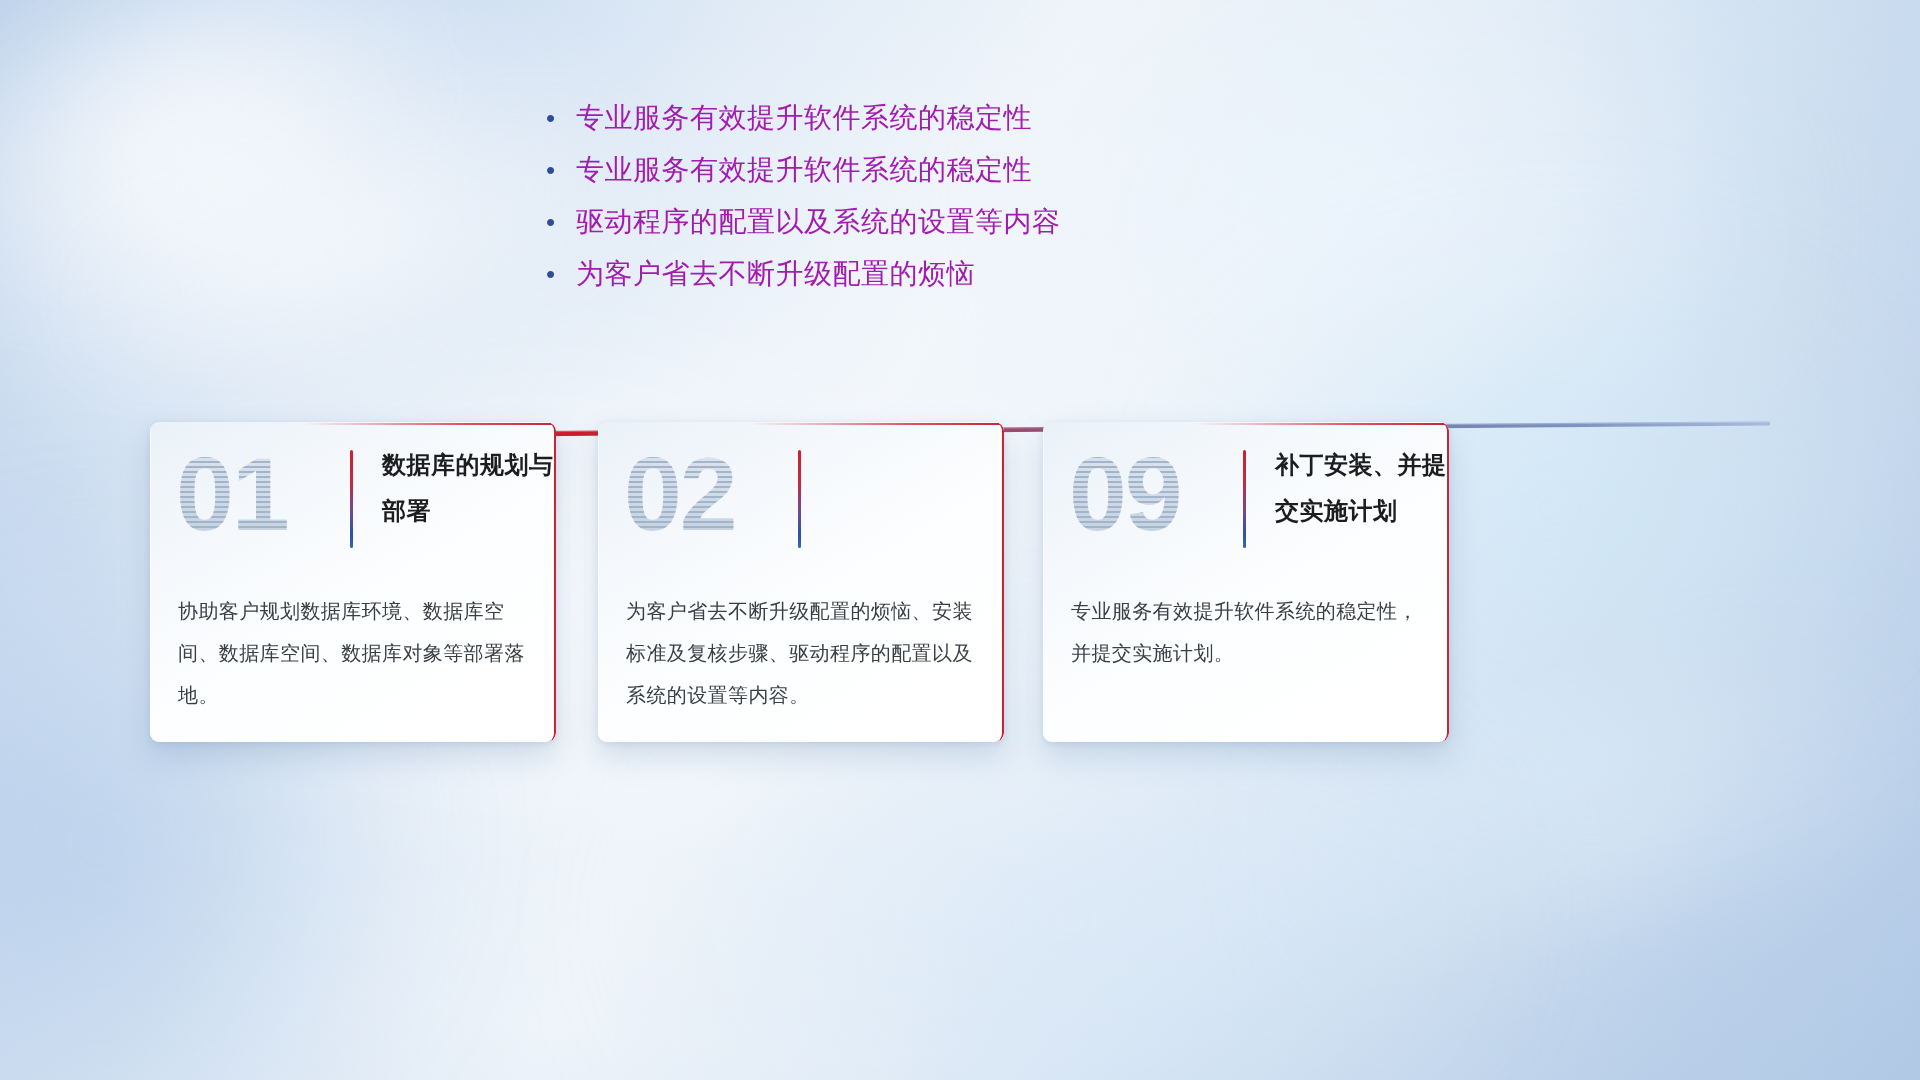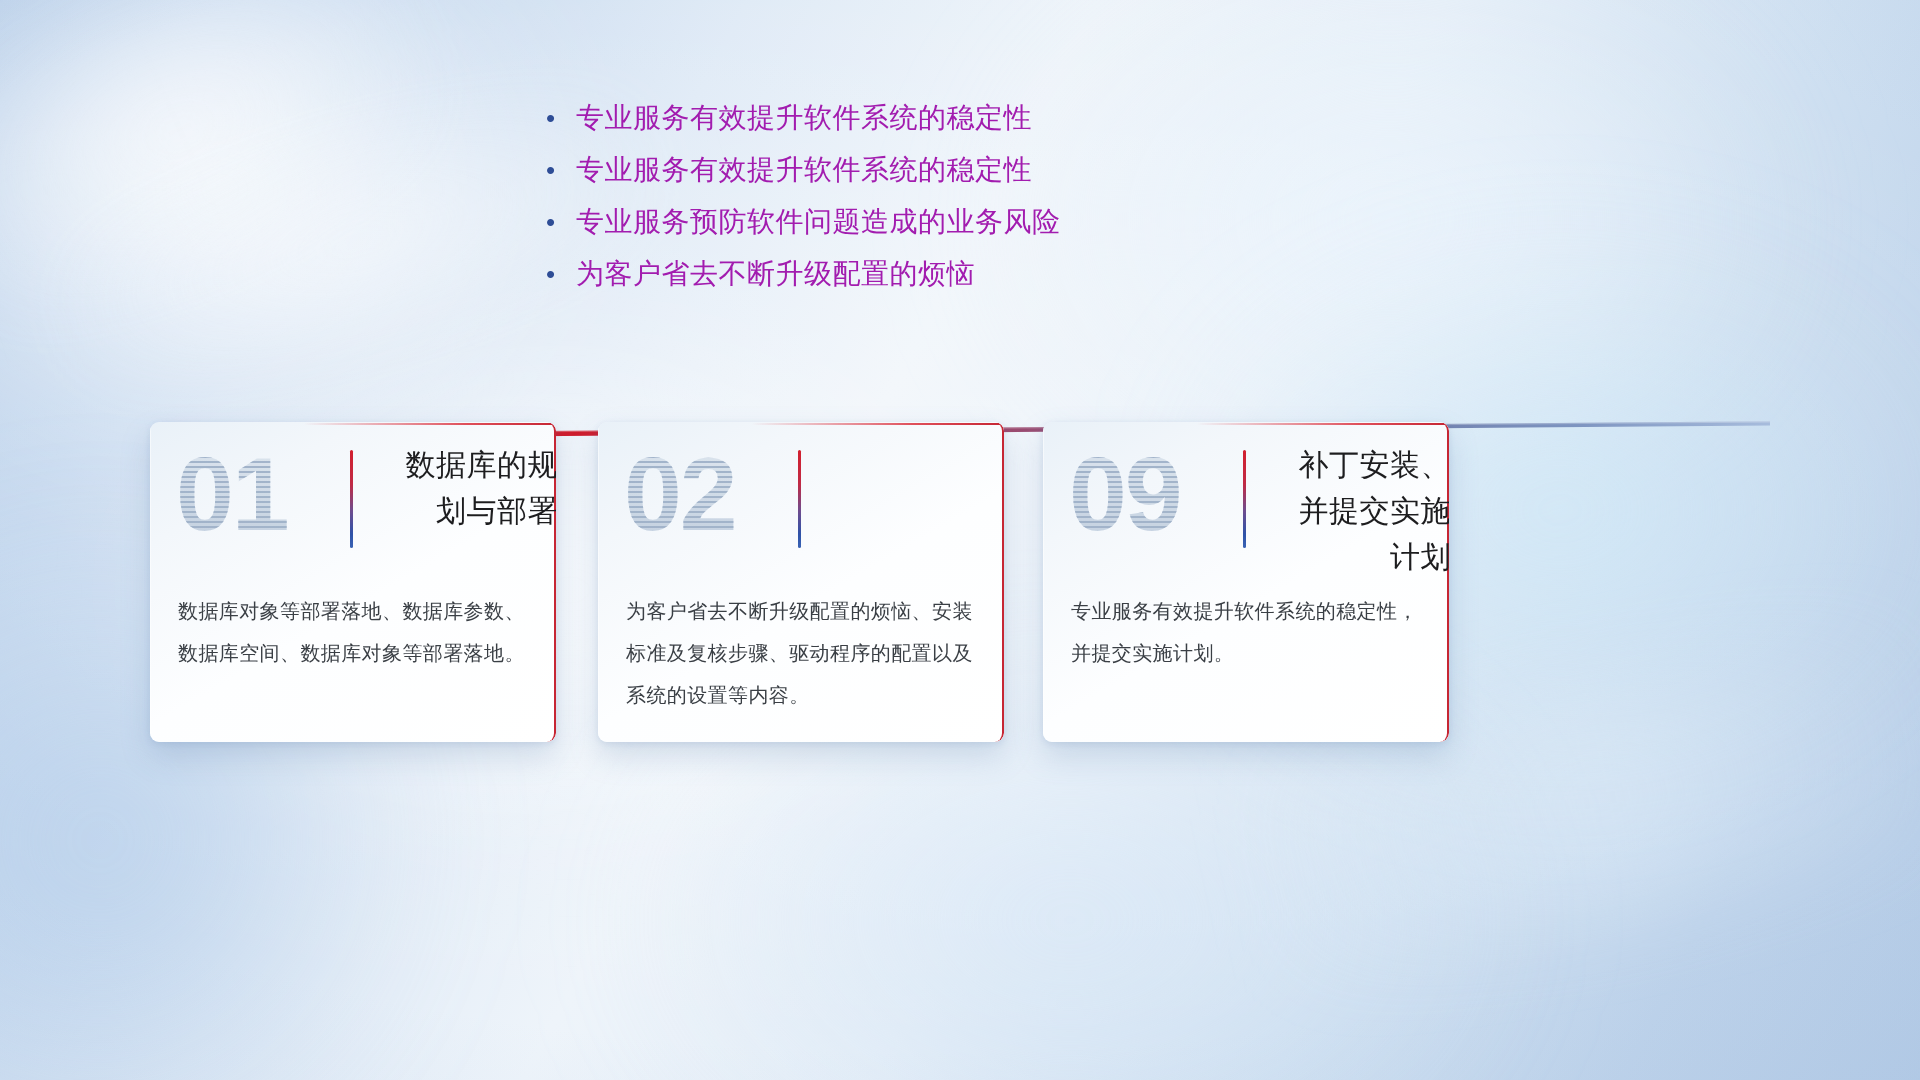--- a/index.html
+++ b/index.html
@@ -92,23 +92,22 @@
       linear-gradient(180deg, rgba(180,196,214,.35), rgba(150,172,198,.8));
     opacity:.72;
     text-align:left;
   }
   .card-div{
     position:absolute;left:200px;top:14px;width:3px;height:98px;border-radius:2px;
     background:linear-gradient(180deg,#d21f2e 0%,#c02a45 35%,#6e4c8e 62%,#2e52a8 86%,#3a63b4 100%);
   }
   .card-title{
     position:absolute;left:232px;top:6px;width:176px;
-    font-size:30px;line-height:46px;font-weight:400;color:#1d1d1f;
+    font-size:24px;line-height:46px;font-weight:700;color:#1d1d1f;
     letter-spacing:.5px;
-    text-align:right;
   }
   .card-body{
     position:absolute;left:28px;top:168px;width:348px;
     font-size:20px;line-height:42px;color:#3a3f45;letter-spacing:.4px;
   }
 </style>
 </head>
 <body>
 
 <div id="bg">
@@ -129,21 +128,21 @@
   <div class="bullet-row">
     <span class="bullet-dot">•</span>
     <span class="bullet-text">专业服务有效提升软件系统的稳定性</span>
   </div>
   <div class="bullet-row">
     <span class="bullet-dot">•</span>
     <span class="bullet-text">专业服务有效提升软件系统的稳定性</span>
   </div>
   <div class="bullet-row">
     <span class="bullet-dot">•</span>
-    <span class="bullet-text">专业服务预防软件问题造成的业务风险</span>
+    <span class="bullet-text">驱动程序的配置以及系统的设置等内容</span>
   </div>
   <div class="bullet-row">
     <span class="bullet-dot">•</span>
     <span class="bullet-text">为客户省去不断升级配置的烦恼</span>
   </div>
 </div>
 
 <div id="separator">
   <svg width="1620" height="26" viewBox="0 0 1620 26" preserveAspectRatio="none">
     <defs>
@@ -165,21 +164,21 @@
 
 <div id="cards">
 
   <div class="card" style="left:150px;">
     <div class="card-edge"></div>
     <div class="card-head">
       <div class="card-num">01</div>
       <div class="card-div"></div>
       <div class="card-title">数据库的规划与部署</div>
     </div>
-    <div class="card-body">数据库对象等部署落地、数据库参数、数据库空间、数据库对象等部署落地。</div>
+    <div class="card-body">协助客户规划数据库环境、数据库空间、数据库空间、数据库对象等部署落地。</div>
   </div>
 
   <div class="card" style="left:598px;">
     <div class="card-edge"></div>
     <div class="card-head">
       <div class="card-num">02</div>
       <div class="card-div"></div>
     </div>
     <div class="card-body">为客户省去不断升级配置的烦恼、安装标准及复核步骤、驱动程序的配置以及系统的设置等内容。</div>
   </div>

